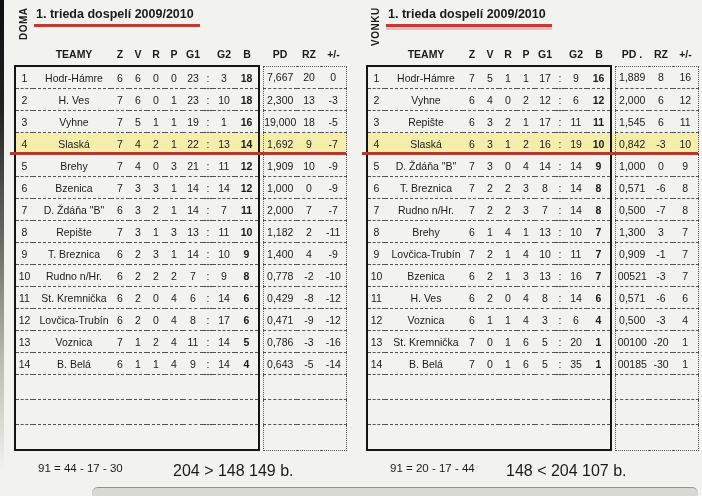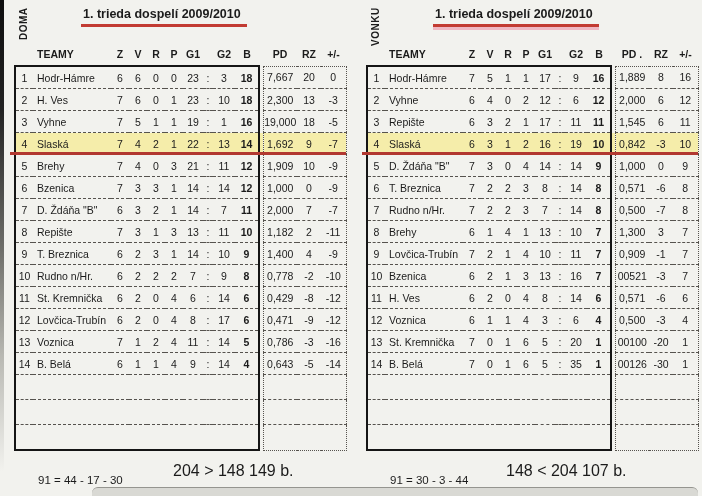--- a/index.html
+++ b/index.html
@@ -9,44 +9,44 @@
         background:linear-gradient(180deg,#0e0e0e 0%,#222 22%,#6e6e69 50%,#b9b9b3 72%,rgba(242,242,238,0) 95%);}
   .scan-edge-bottom{position:absolute;left:92px;top:487px;width:606px;height:9px;
         background:#d9d9d4;border-top:1px solid #95958f;border-radius:6px 6px 0 0;}
   .panel{position:absolute;top:0;width:340px;height:490px;}
   .panel-left{left:10px;}
   .panel-right{left:362px;}
   .vlabel{position:absolute;left:8px;top:40px;transform:rotate(-90deg);transform-origin:left top;
         font-size:10px;font-weight:bold;letter-spacing:.5px;white-space:nowrap;}
   .panel-right .vlabel{top:46px;}
   .title{position:absolute;left:24px;top:7px;font-size:12.5px;font-weight:bold;
-        padding:0 6px 3px 2px;border-bottom:3px solid var(--underline,#c23b32);white-space:nowrap;margin-left:47px;}
+        padding:0 6px 3px 2px;border-bottom:3px solid var(--underline,#c23b32);white-space:nowrap;}
   .panel-right .title{box-shadow:0 3px 0 var(--pink,#efb8c3);}
   table{position:absolute;left:4px;top:43px;border-collapse:collapse;table-layout:fixed;}
   th,td{padding:0;font-size:10.5px;height:21px;text-align:center;white-space:nowrap;overflow:hidden;}
   th{font-weight:bold;height:22px;}
-  th.c-team,td.c-team{text-align:left;padding-left:4px;margin-left:26px;}
+  th.c-team,td.c-team{text-align:center;padding-left:4px;margin-left:26px;}
   col.w-rank{width:18px;}col.w-team{width:78px;}col.w-zvrp{width:18px;}
   col.w-g1{width:20px;}col.w-colon{width:10px;}col.w-g2{width:22px;}col.w-b{width:24px;}
   col.w-gap{width:4px;}col.w-pd{width:34px;}col.w-rz{width:24px;}col.w-pm{width:25px;}
   td.c-b{font-weight:bold;}
   tbody td{border-bottom:1px dashed #56534e;}
   tbody td.c-gap{border-bottom:none;}
   tbody td.c-rank{border-left:2px solid #151515;}
   tbody td.c-b{border-right:2px solid #151515;}
   tbody td.c-pd{border-left:1px dotted #56534e;}
   tbody td.c-pm{border-right:1px dotted #56534e;}
   tbody tr.first td.main{border-top:2px solid #151515;}
   tbody tr.first td.stats{border-top:1px dotted #56534e;}
   tbody tr.last td.main{border-bottom:2px solid #151515;}
   tbody tr.last td.stats{border-bottom:1px dotted #56534e;}
   tbody tr.empty td{height:24px;}
   tbody tr.hl td{background:var(--hl,#f5edaa);}
   .hl-line{position:absolute;left:0px;top:152px;width:336px;height:3px;background:var(--redline,#b23830);}
-  .footer-a{position:absolute;left:28px;top:462px;font-size:11.5px;margin-top:12px;}
+  .footer-a{position:absolute;left:28px;top:462px;font-size:11.5px;}
   .footer-b{position:absolute;left:163px;top:462px;font-size:16px;}
   .panel-right .footer-b{left:144px;}
 </style>
 </head>
 <body>
 
 <div class="page">
   <div class="scan-edge-left"></div>
 
   <section class="panel panel-left">
@@ -619,21 +619,21 @@
             <td class="c-team main">B. Belá</td>
             <td class="c-z main">7</td>
             <td class="c-v main">0</td>
             <td class="c-r main">1</td>
             <td class="c-p main">6</td>
             <td class="c-g1 main">5</td>
             <td class="c-colon main">:</td>
             <td class="c-g2 main">35</td>
             <td class="c-b main">1</td>
             <td class="c-gap"></td>
-            <td class="c-pd stats">00126</td>
+            <td class="c-pd stats">00185</td>
             <td class="c-rz stats">-30</td>
             <td class="c-pm stats">1</td>
           </tr>
           <tr class="empty">
             <td class="c-rank main"></td>
             <td class="c-team main"></td>
             <td class="c-z main"></td>
             <td class="c-v main"></td>
             <td class="c-r main"></td>
             <td class="c-p main"></td>
@@ -674,18 +674,18 @@
             <td class="c-g2 main"></td>
             <td class="c-b main"></td>
             <td class="c-gap"></td>
             <td class="c-pd stats"></td>
             <td class="c-rz stats"></td>
             <td class="c-pm stats"></td>
           </tr>
         </tbody>
     </table>
     <div class="hl-line"></div>
-    <div class="footer-a">91 = 30 - 3 - 44</div>
+    <div class="footer-a">91 = 20 - 17 - 44</div>
     <div class="footer-b">148 &lt; 204  107 b.</div>
   </section>
 
   <div class="scan-edge-bottom"></div>
 </div>
 
 </body></html>

